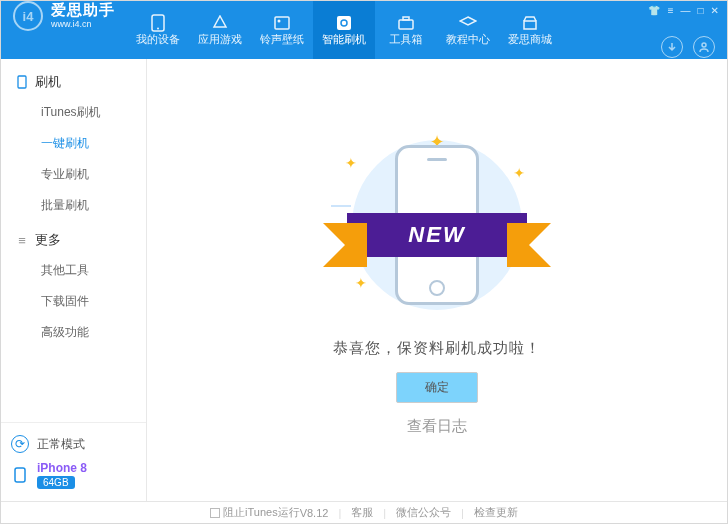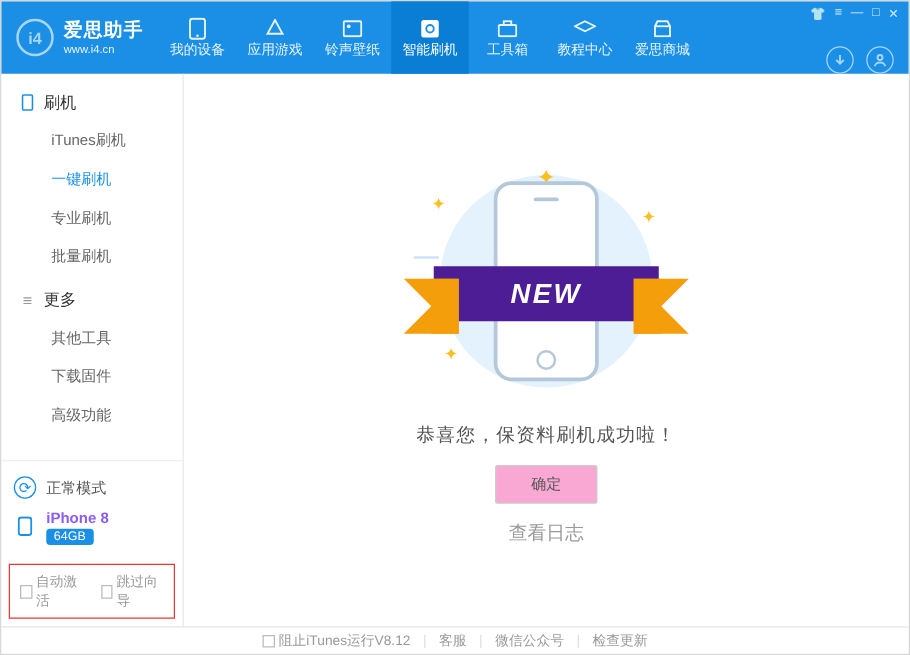--- a/index.html
+++ b/index.html
@@ -1,20 +1,20 @@
 <!DOCTYPE html>
 <html><head>
 <meta charset="utf-8">
 <style>
 * { margin: 0; padding: 0; box-sizing: border-box; }
 body { font-family: "Microsoft YaHei", Arial, sans-serif; font-size: 12px; color: #333; background: #fff; width: 728px; height: 524px; overflow: hidden; border: 1px solid #d8d8d8; }
 
 
 .header { background: #1b8fe6; color: #fff; display: flex; align-items: stretch; height: 58px; }
-.brand { display: flex; align-items: center; padding: 0 12px; gap: 8px; }
+.brand { display: flex; padding: 0 12px; gap: 8px; }
 .brand-logo { width: 30px; height: 30px; border: 2px solid #a6d5f6; border-radius: 50%; display: flex; align-items: center; justify-content: center; font-weight: bold; color: #a6d5f6; font-size: 13px; }
 .brand-text { line-height: 1.2; }
 .brand-text .t1 { font-size: 15px; font-weight: bold; letter-spacing: 1px; }
 .brand-text .t2 { font-size: 9px; opacity: .9; }
 
 .top-nav { display: flex; flex: 1; }
 .nav-item { width: 62px; display: flex; flex-direction: column; align-items: center; justify-content: center; gap: 0; font-size: 11px; color: #e8f4fd; cursor: pointer; }
 .nav-item .icon { width: 18px; height: 18px; display: flex; align-items: center; justify-content: center; }
 .nav-item.active { background: #0a7dd4; color: #fff; }
 
@@ -55,21 +55,21 @@
 .ribbon::after { right: -24px; border-right-color: transparent; }
 .star { position: absolute; color: #fbbf24; font-size: 14px; }
 .s1 { left: 18px; top: 30px; } .s2 { right: 22px; top: 40px; }
 .s3 { left: 28px; bottom: 34px; } .s4 { right: 18px; bottom: 55px; }
 .s5 { left: 50%; top: 6px; transform: translateX(-50%); font-size: 18px; }
 .line { position: absolute; background: #cce4fb; }
 .l1 { width: 20px; height: 2px; left: 4px; top: 80px; }
 .l2 { width: 14px; height: 2px; right: 2px; top: 100px; }
 
 .success-text { font-size: 15px; color: #555; letter-spacing: 1px; }
-.btn-ok { border: 1px solid #ccc; background: #f9a8d4; padding: 6px 28px; font-size: 12px; color: #555; cursor: pointer; border-radius: 2px; }
+.btn-ok { border: 1px solid #ccc; background: #7dd3fc; padding: 6px 28px; font-size: 12px; color: #555; cursor: pointer; border-radius: 2px; }
 .loglink { font-size: 15px; color: #999; cursor: pointer; }
 
 
 .status { height: 22px; border-top: 1px solid #e5e5e5; display: flex; align-items: center; padding: 0 0; font-size: 11px; color: #999; justify-content: center; }
 .status .left { display: flex; align-items: center; gap: 4px; }
 .status .left .box { width: 10px; height: 10px; border: 1px solid #bbb; }
 .status .right { display: flex; gap: 10px; align-items: center; }
 .dim-divider { color: #ddd; }
 </style>
 </head>
@@ -213,30 +213,20 @@
             <svg width="12" height="16" viewBox="0 0 12 16">
               <rect x="1" y="1" width="10" height="14" rx="2" fill="none" stroke="#1b8fe6" stroke-width="1.5"></rect>
             </svg>
           </div>
         <div>
           <div style="color:#8b5cf6;font-weight:bold">iPhone 8</div>
           <span class="badge">64GB</span>
         </div>
       </div>
     </div>
-    <div class="checkbox-row">
-      <label class="chk">
-          <span class="box"></span>
-          <span>自动激活</span>
-        </label>
-      <label class="chk">
-          <span class="box"></span>
-          <span>跳过向导</span>
-        </label>
-    </div>
   </div>
 
   <div class="main">
     <div class="illustration">
       <div class="circle-bg"></div>
       <span class="star s5">✦</span>
       <span class="star s1">✦</span>
       <span class="star s2">✦</span>
       <span class="star s3">✦</span>
       <span class="star s4">✦</span>

